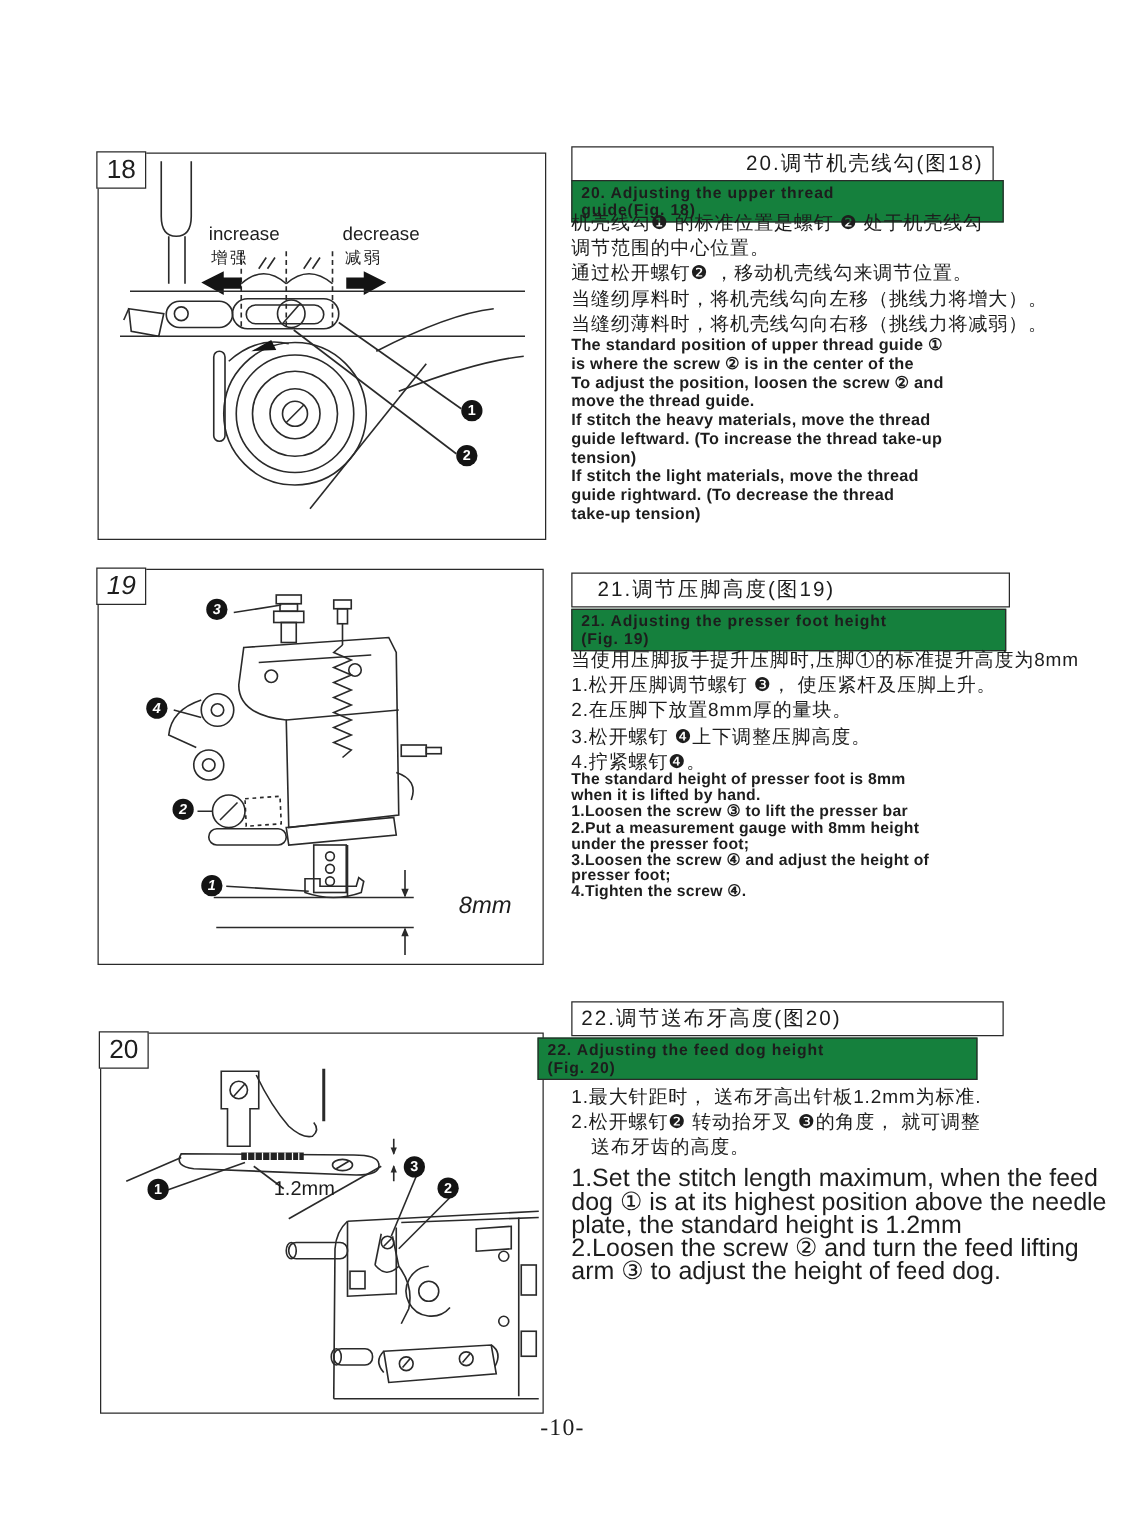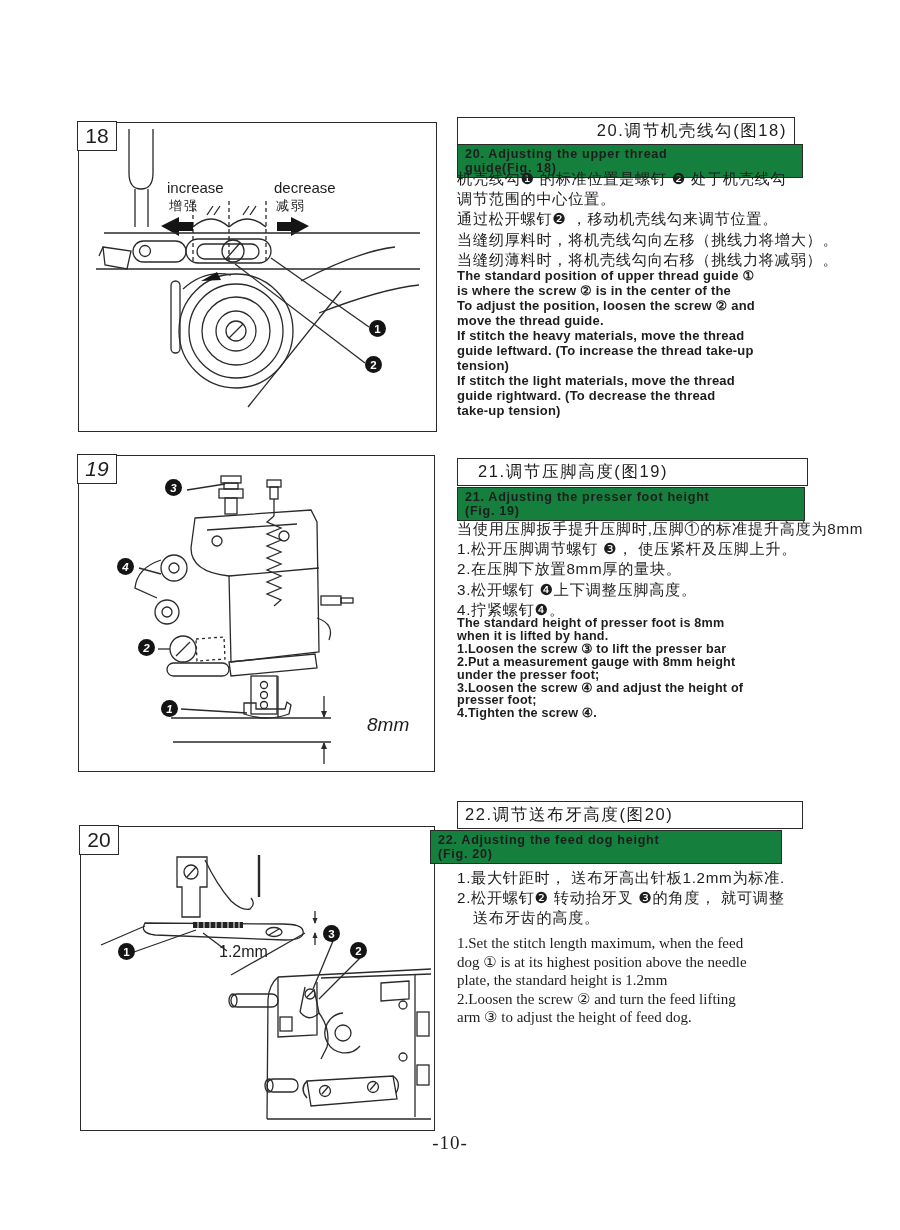--- a/index.html
+++ b/index.html
@@ -6,21 +6,21 @@
   body{width:900px;height:1230px;position:relative;font-family:"Liberation Sans",sans-serif;color:#1d1d1d;}
   .page{position:absolute;left:0;top:0;width:900px;height:1230px;background:#ffffff;overflow:hidden;}
   .abs{position:absolute;}
   .figure{position:absolute;border:1.7px solid #2a2a2a;background:#fff;}
   .figlabel{position:absolute;top:-1.7px;left:-1.7px;border:1.7px solid #2a2a2a;padding:0 7px;font-size:21px;line-height:28px;background:#fff;}
   .hbox1{border:1.6px solid #2a2a2a;padding:2px 7px;font-size:16.5px;letter-spacing:1.6px;white-space:nowrap;background:#fff;}
   .hbox2{border:1.6px solid #2a2a2a;padding:2px 7px;font-weight:bold;font-size:12.6px;letter-spacing:0.7px;line-height:14px;background:#15803d;}
   .cn{font-size:15.2px;letter-spacing:0.7px;line-height:20.2px;}
   .en{font-weight:bold;font-size:13px;letter-spacing:0.2px;line-height:15px;}
   .en.tight{font-size:12.6px;line-height:12.9px;}
-  .en.regular{font-weight:normal;font-size:15px;line-height:18.6px;letter-spacing:0;font-family:Liberation Serif, serif;}
+  .en.regular{font-weight:normal;font-size:20px;line-height:18.6px;letter-spacing:0;}
   .tl{white-space:nowrap;}
   .fm{position:absolute;width:17px;height:17px;border-radius:50%;background:#141414;color:#fff;font-size:11.5px;font-weight:bold;display:flex;align-items:center;justify-content:center;z-index:3;}
   .ft{position:absolute;white-space:nowrap;z-index:2;}
   .figure svg{position:absolute;left:0;top:0;z-index:1;}
   .pagenum{position:absolute;left:0;top:1132px;width:900px;text-align:center;font-family:"Liberation Serif",serif;font-size:19px;letter-spacing:1px;}
 </style>
 </head>
 <body>
 
 <div class="page">

